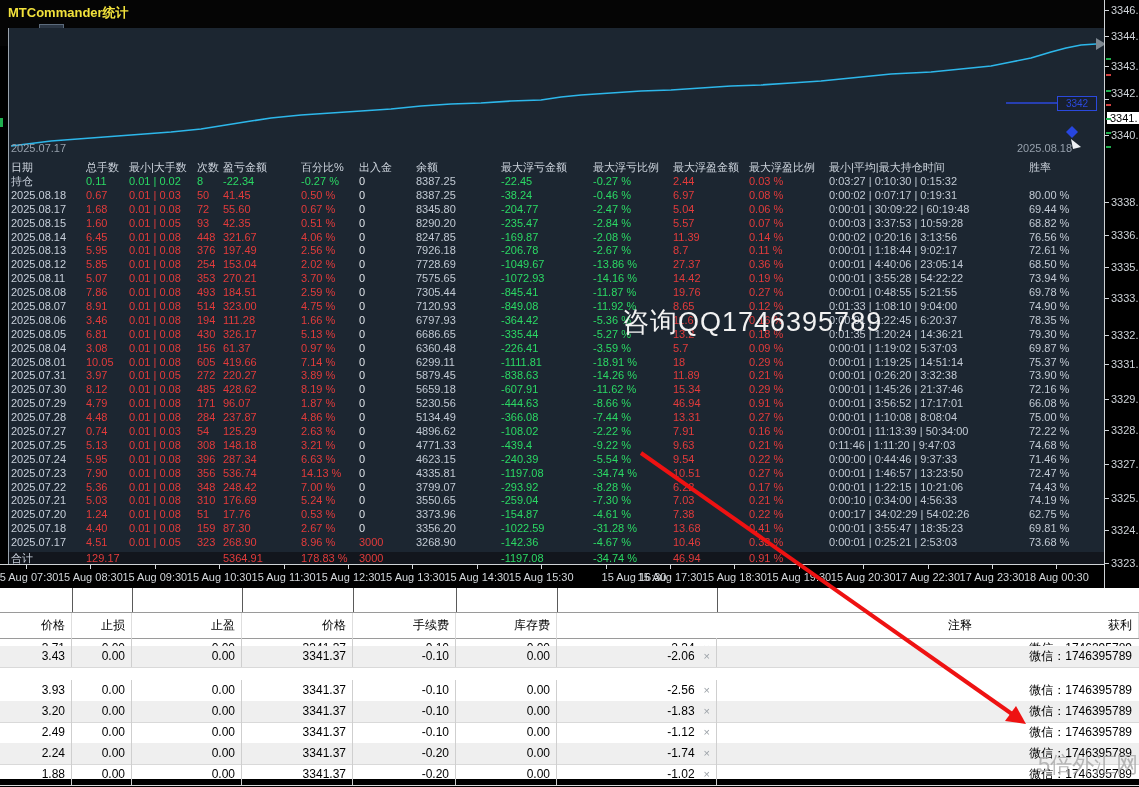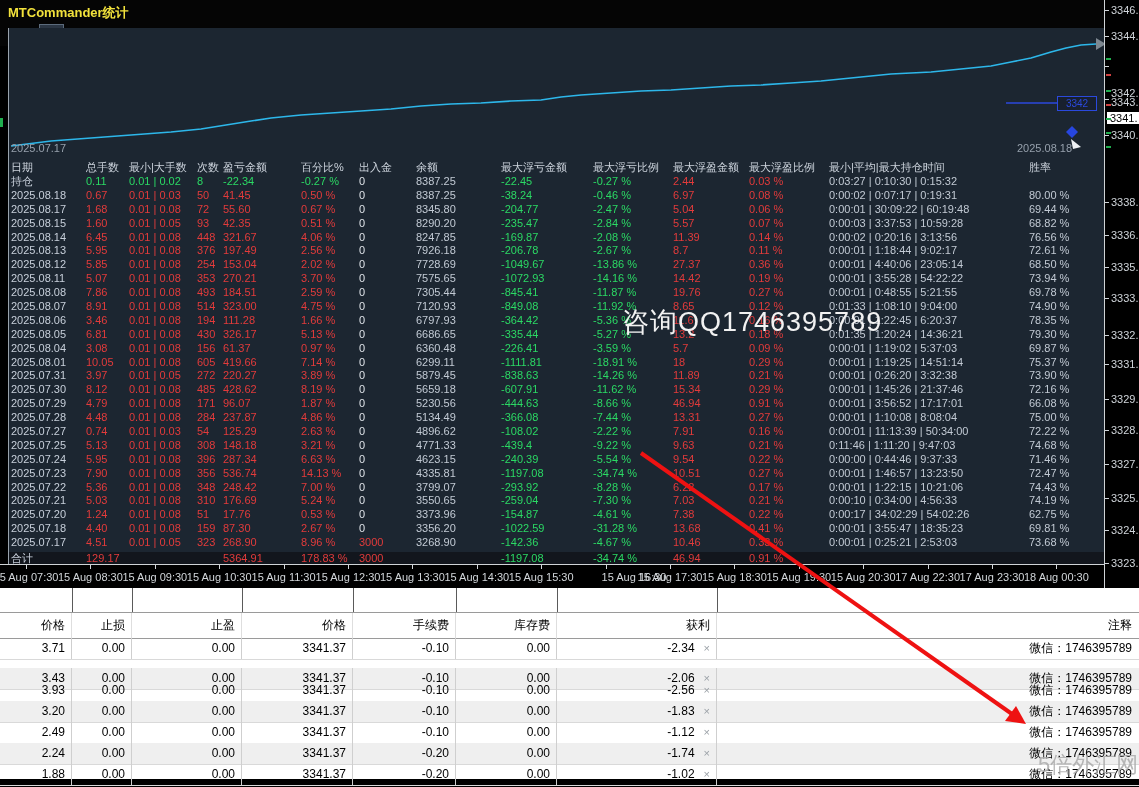--- a/index.html
+++ b/index.html
@@ -114,21 +114,21 @@
       <div class="srow"><span class="c-date" style="width: 75px;">2025.07.17</span><span class="c-red" style="width: 43px;">4.51</span><span class="c-red" style="width: 68px;">0.01 | 0.05</span><span class="c-red" style="width: 26px;">323</span><span class="c-red" style="width: 78px;">268.90</span><span class="c-red" style="width: 58px;">8.96 %</span><span class="c-red" style="width: 57px;">3000</span><span class="c-light" style="width: 85px;">3268.90</span><span class="c-green" style="width: 92px;">-142.36</span><span class="c-green" style="width: 80px;">-4.67 %</span><span class="c-red" style="width: 76px;">10.46</span><span class="c-red" style="width: 80px;">0.33 %</span><span class="c-light" style="width: 200px;">0:00:01 | 0:25:21 | 2:53:03</span><span class="c-light" style="width: 75px;">73.68 %</span></div>
     </div>
   <div class="srow srow-summary" id="stats-summary"><span class="c-date" style="width: 75px;">合计</span><span class="c-red" style="width: 43px;">129.17</span><span class="c-red" style="width: 68px;"></span><span class="c-red" style="width: 26px;"></span><span class="c-red" style="width: 78px;">5364.91</span><span class="c-red" style="width: 58px;">178.83 %</span><span class="c-red" style="width: 57px;">3000</span><span class="c-light" style="width: 85px;"></span><span class="c-green" style="width: 92px;">-1197.08</span><span class="c-green" style="width: 80px;">-34.74 %</span><span class="c-red" style="width: 76px;">46.94</span><span class="c-red" style="width: 80px;">0.91 %</span><span class="c-light" style="width: 200px;"></span><span class="c-light" style="width: 75px;"></span></div>
 </div>
 
 <div class="scale" id="price-scale">
     <span class="scale-label" style="top: 4px;">3346.</span>
     <i class="scale-tick" style="top: 10px;"></i>
     <span class="scale-label" style="top: 30px;">3344.</span>
     <i class="scale-tick" style="top: 36px;"></i>
-    <span class="scale-label" style="top: 60px; margin-top: 36px;">3343.</span>
+    <span class="scale-label" style="top: 60px;">3343.</span>
     <i class="scale-tick" style="top: 66px;"></i>
     <span class="scale-label" style="top: 87px;">3342.</span>
     <i class="scale-tick" style="top: 99px;"></i>
     <span class="scale-label hl" style="top: 112px;">3341.</span>
     <span class="scale-label" style="top: 129px;">3340.</span>
     <i class="scale-tick" style="top: 135px;"></i>
     <span class="scale-label" style="top: 196px;">3338.</span>
     <i class="scale-tick" style="top: 202px;"></i>
     <span class="scale-label" style="top: 229px;">3336.</span>
     <i class="scale-tick" style="top: 235px;"></i>
@@ -208,34 +208,34 @@
       <i style="left: 557px;"></i>
       <i style="left: 717px;"></i>
     </div>
     <div class="t-head">
       <span class="tc" style="width: 72px;">价格</span>
       <span class="tc" style="width: 60px;">止损</span>
       <span class="tc" style="width: 110px;">止盈</span>
       <span class="tc" style="width: 111px;">价格</span>
       <span class="tc" style="width: 103px;">手续费</span>
       <span class="tc" style="width: 101px;">库存费</span>
+      <span class="tc last">注释</span>
       <span class="tc" style="width: 160px;">获利</span>
-      <span class="tc last">注释</span>
     </div>
     <div class="t-row" style="top: 50px;">
       <span class="tc" style="width: 72px;">3.71</span>
       <span class="tc" style="width: 60px;">0.00</span>
       <span class="tc" style="width: 110px;">0.00</span>
       <span class="tc" style="width: 111px;">3341.37</span>
       <span class="tc" style="width: 103px;">-0.10</span>
       <span class="tc" style="width: 101px;">0.00</span>
       <span class="tc" style="width: 160px;"><span>-2.34</span><span class="x-icon">×</span></span>
       <span class="tc last">微信：1746395789</span>
     </div>
-    <div class="t-row alt" style="top: 80px; justify-content: flex-end;">
+    <div class="t-row alt" style="top: 58px; justify-content: flex-end;">
       <span class="tc" style="width: 72px;">3.43</span>
       <span class="tc" style="width: 60px;">0.00</span>
       <span class="tc" style="width: 110px;">0.00</span>
       <span class="tc" style="width: 111px;">3341.37</span>
       <span class="tc" style="width: 103px;">-0.10</span>
       <span class="tc" style="width: 101px;">0.00</span>
       <span class="tc" style="width: 160px;"><span>-2.06</span><span class="x-icon">×</span></span>
       <span class="tc last">微信：1746395789</span>
     </div>
     <div class="t-row" style="top: 92px;">

